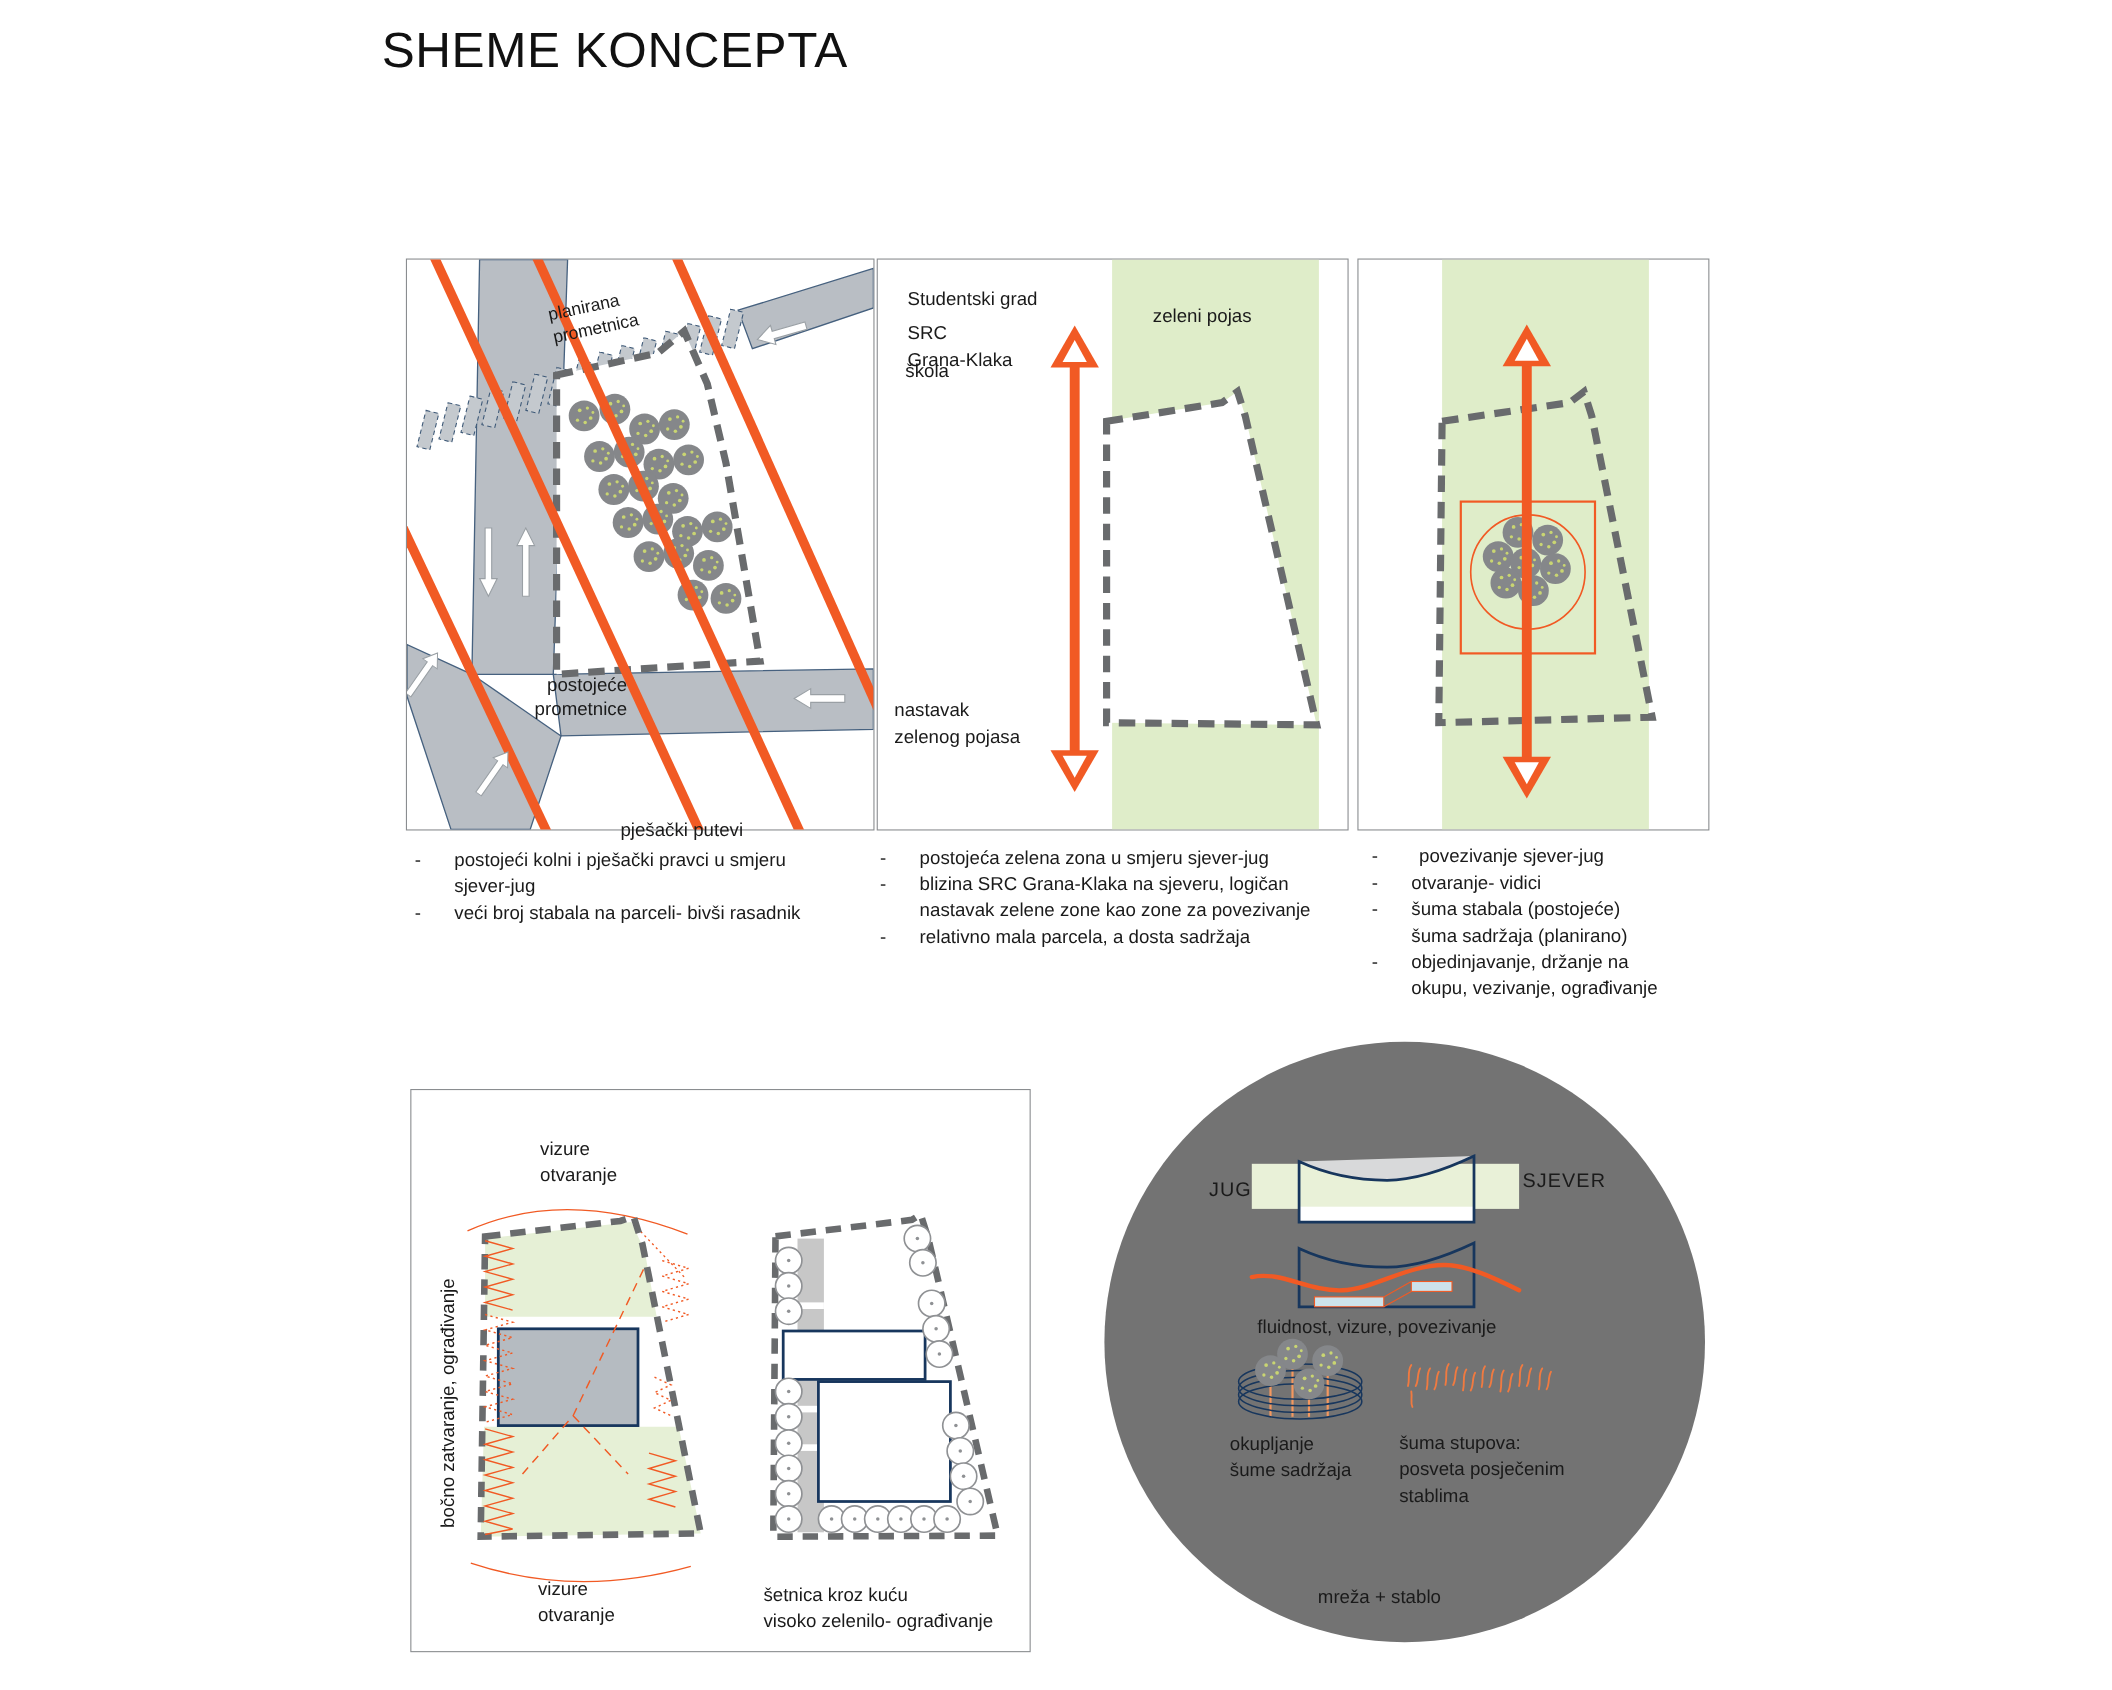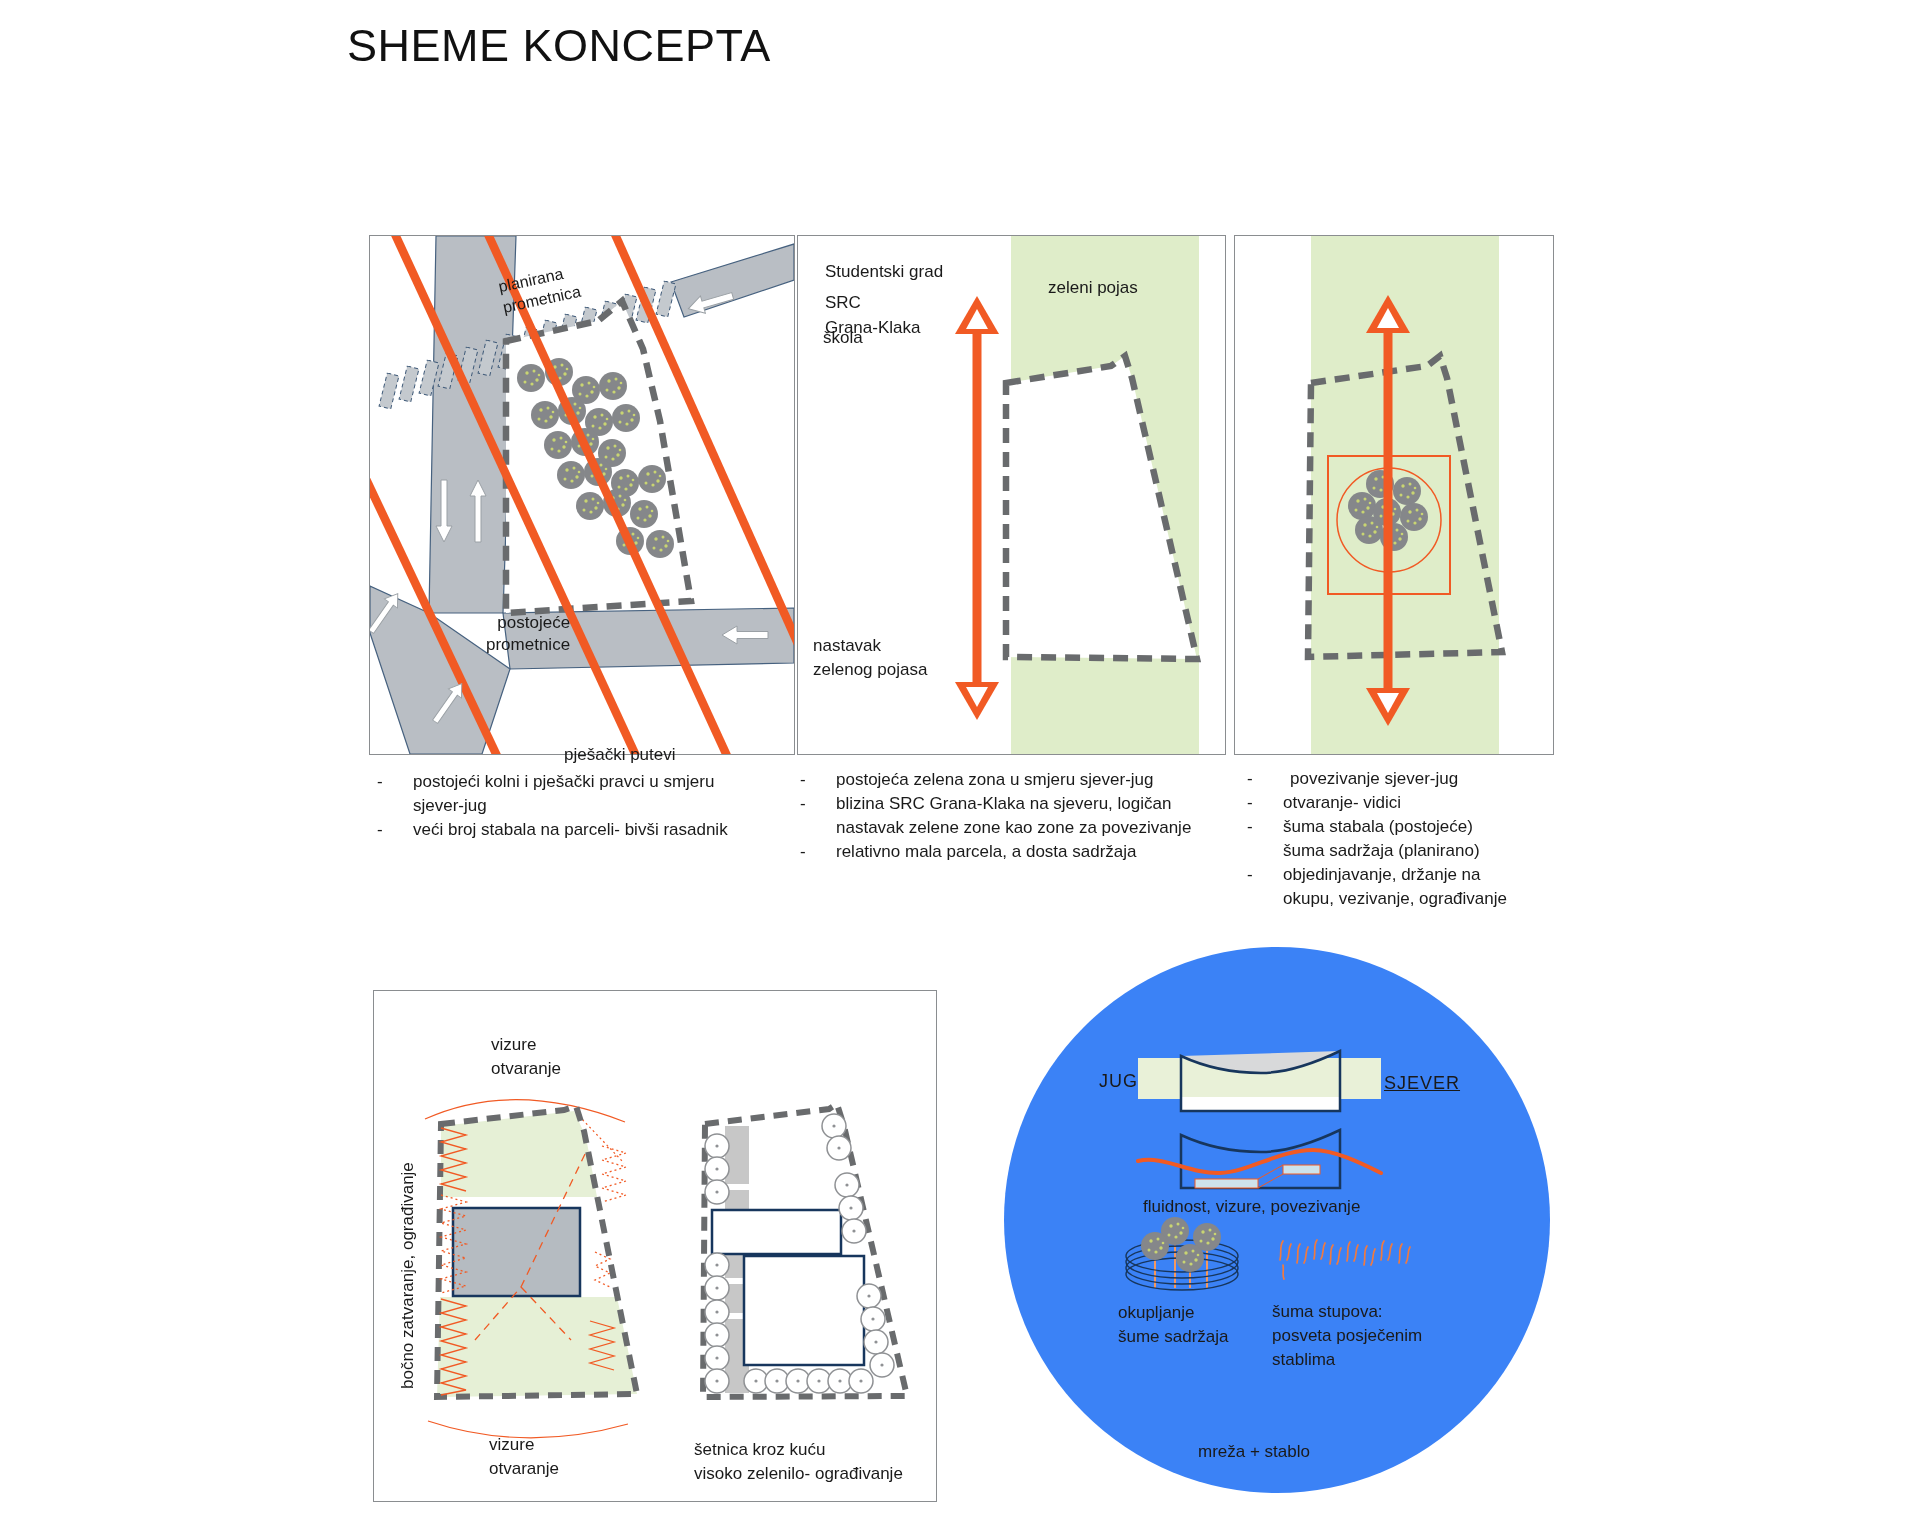--- a/index.html
+++ b/index.html
@@ -9,21 +9,21 @@
   #title{left:347px;top:20px;font-size:45px;letter-spacing:.5px;color:#111;}
   .panel{position:absolute;border:1px solid #8a8d90;background:#fff;}
   .lbl{position:absolute;font-size:17px;line-height:24px;white-space:nowrap;color:#1a1a1a;}
   .lbl.small{font-size:16px;line-height:21px;}
   .notes{position:absolute;font-size:17px;}
   .note-row{display:flex;height:24px;line-height:24px;white-space:nowrap;}
   .note-dash{width:36px;flex:0 0 36px;}
   .vert-label{position:absolute;transform:rotate(-90deg);transform-origin:0 0;
               font-size:17px;white-space:nowrap;}
   #circle-wrap{position:absolute;left:1004px;top:947px;width:546px;height:546px;
-               border-radius:50%;background:#3b82f6;}
+               border-radius:50%;background:#737373;}
   #circle-wrap .lbl{color:#1a1a1a;}
   .dirlbl{font-size:18px;letter-spacing:1px;}
   svg{display:block;}
 </style>
 </head>
 <body>
 
 <svg width="0" height="0" aria-hidden="true">
   <defs>
     <g id="treeF">
@@ -373,21 +373,21 @@
       <use href="#stump" transform="translate(307,293)"></use>
       <use href="#stump" transform="translate(323,298)"></use>
       <use href="#stump" transform="translate(340,295)"></use>
       <use href="#stump" transform="translate(357,299)"></use>
       <use href="#stump" transform="translate(374,294)"></use>
       <use href="#stump" transform="translate(392,297)"></use>
       <path d="M279,318 C280,324 278,328 280,332" fill="none" stroke="#f07a40" stroke-width="1.7" stroke-linecap="round"></path>
     </g>
   </svg>
   <div class="lbl dirlbl" style="left:95px;top:122px;">JUG</div>
-  <div class="lbl dirlbl" style="left:380px;top:124px;text-decoration:underline;">SJEVER</div>
+  <div class="lbl dirlbl" style="left:380px;top:114px;">SJEVER</div>
   <div class="lbl" style="left:139px;top:248px;">fluidnost, vizure, povezivanje</div>
   <div class="lbl" style="left:114px;top:354px;line-height:24px;">
     <div>okupljanje</div>
     <div>šume sadržaja</div>
   </div>
   <div class="lbl" style="left:268px;top:353px;line-height:24px;">
     <div>šuma stupova:</div>
     <div>posveta posječenim</div>
     <div>stablima</div>
   </div>

